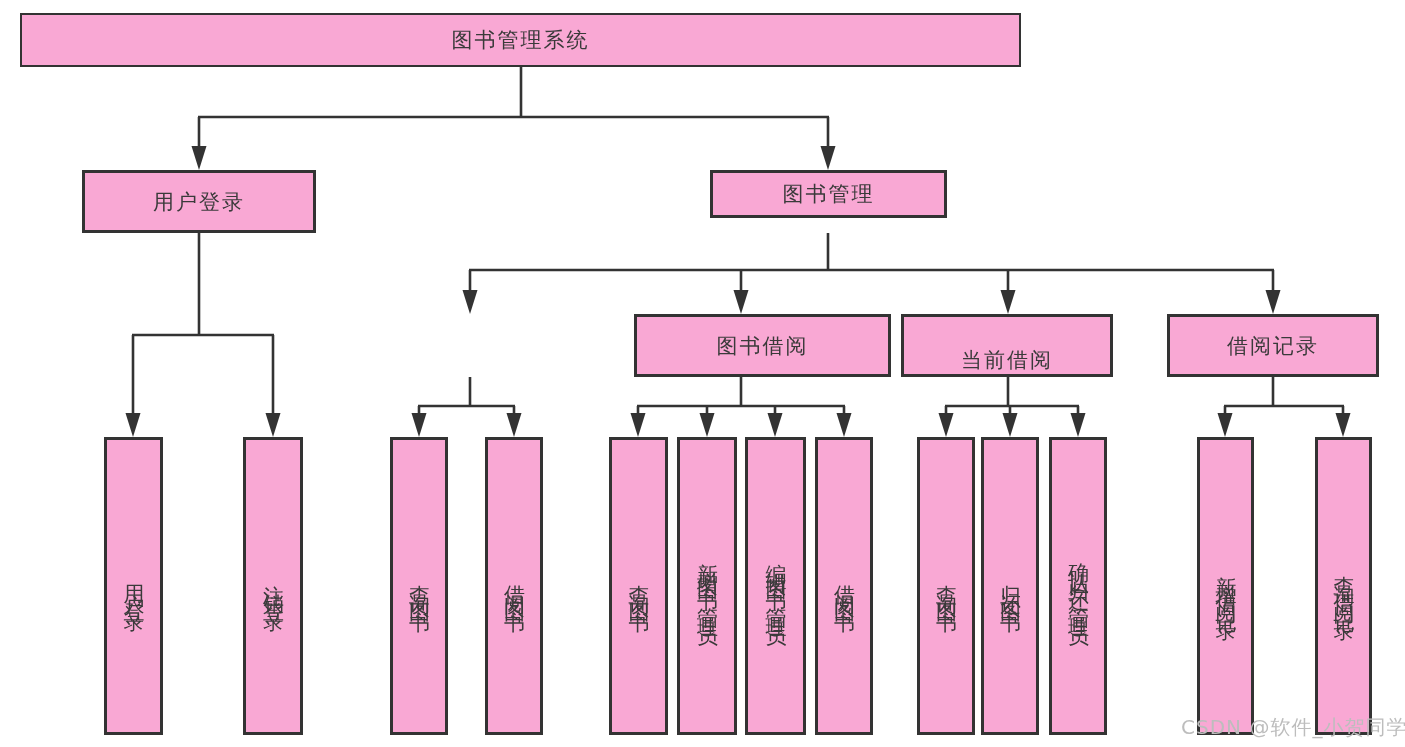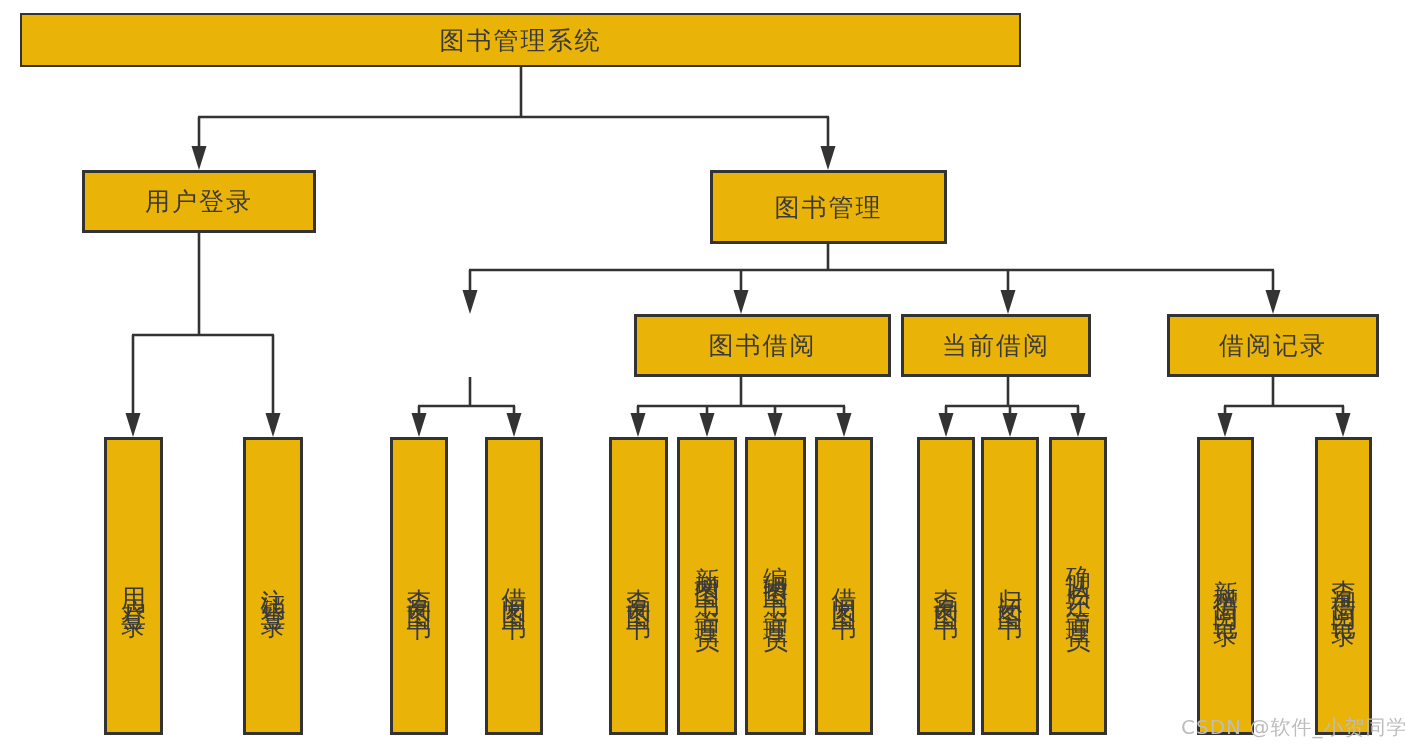--- a/index.html
+++ b/index.html
@@ -22,26 +22,26 @@
     left: 0; top: 0;
     width: 1405px; height: 747px;
     z-index: 1;
   }
   #connectors line { stroke: var(--line); stroke-width: 2.6; }
   #connectors polygon { fill: var(--line); stroke: none; }
   .node {
     position: absolute;
     box-sizing: border-box;
     border: 3px solid var(--line);
-    background: #eab308;
+    background: #f9a8d4;
     display: flex;
     align-items: center;
     justify-content: center;
     color: var(--text);
-    font-size: 25px;
+    font-size: 21px;
     letter-spacing: 2px;
     z-index: 2;
   }
   .node.root { border-width: 2px; }
   .leaf .label {
     writing-mode: vertical-rl;
     text-orientation: mixed;
     letter-spacing: 9px;
     line-height: 1;
   }
@@ -137,28 +137,28 @@
     </g>
   </svg>
 
   <div class="node root" style="left:20px; top:13px; width:1001px; height:54px;">
     <span class="label">图书管理系统</span>
   </div>
 
   <div class="node" style="left:82px; top:170px; width:234px; height:63px;">
     <span class="label">用户登录</span>
   </div>
-  <div class="node" style="left:710px; top:170px; width:237px; height:74px;">
+  <div class="node" style="left:710px; top:170px; width:237px; height:48px;">
     <span class="label">图书管理</span>
   </div>
 
   <div class="node" style="left:634px; top:314px; width:257px; height:63px;">
     <span class="label">图书借阅</span>
   </div>
-  <div class="node" style="left:901px; top:314px; width:190px; height:63px;">
+  <div class="node" style="left:901px; top:314px; width:212px; height:63px;align-items:flex-end;">
     <span class="label">当前借阅</span>
   </div>
   <div class="node" style="left:1167px; top:314px; width:212px; height:63px;">
     <span class="label">借阅记录</span>
   </div>
 
   <div class="node leaf" style="left:104px; top:437px; width:59px; height:298px;">
     <span class="label">用户登录</span>
   </div>
   <div class="node leaf" style="left:243px; top:437px; width:60px; height:298px;">

